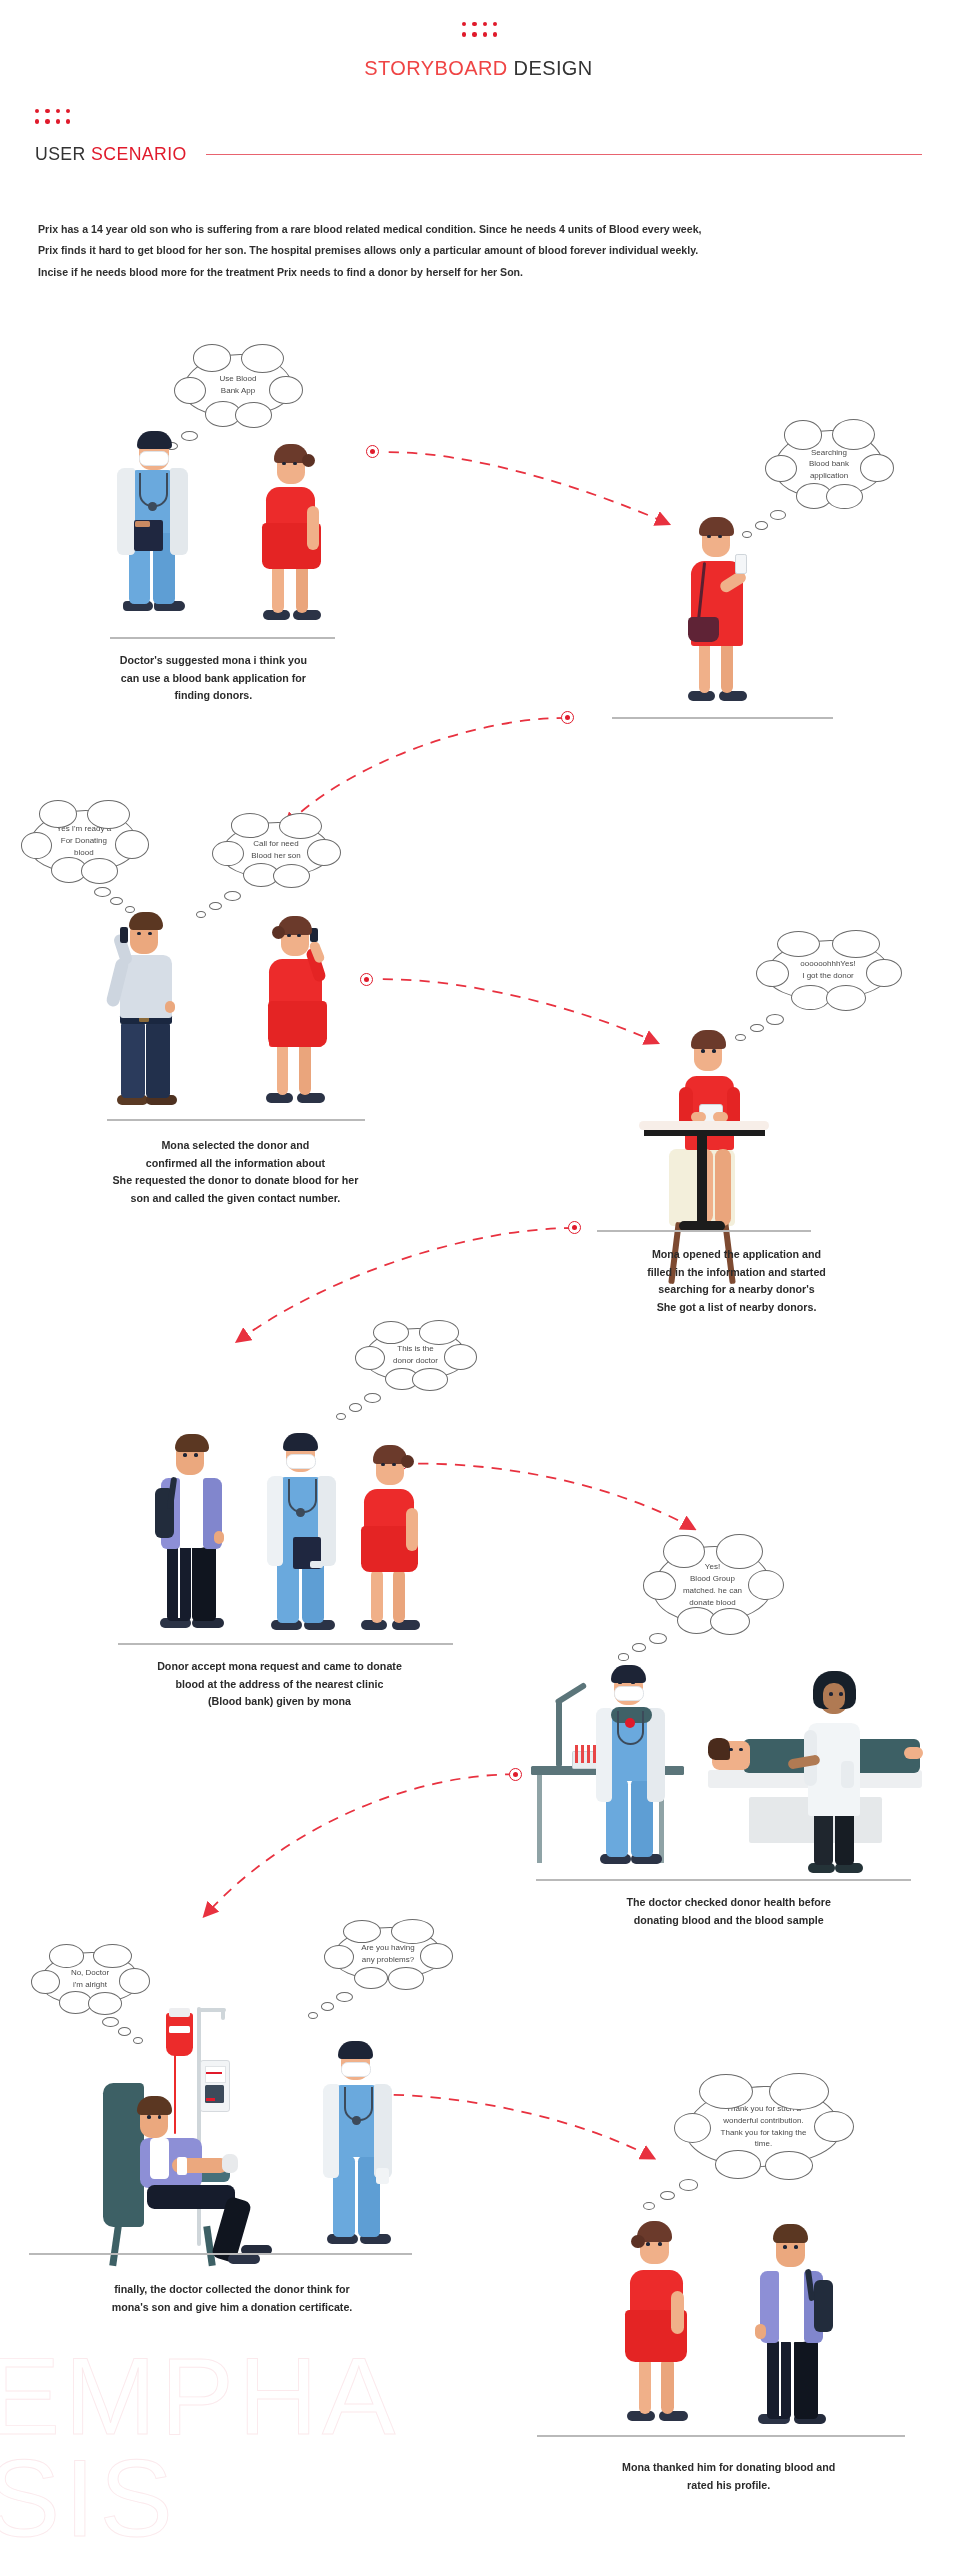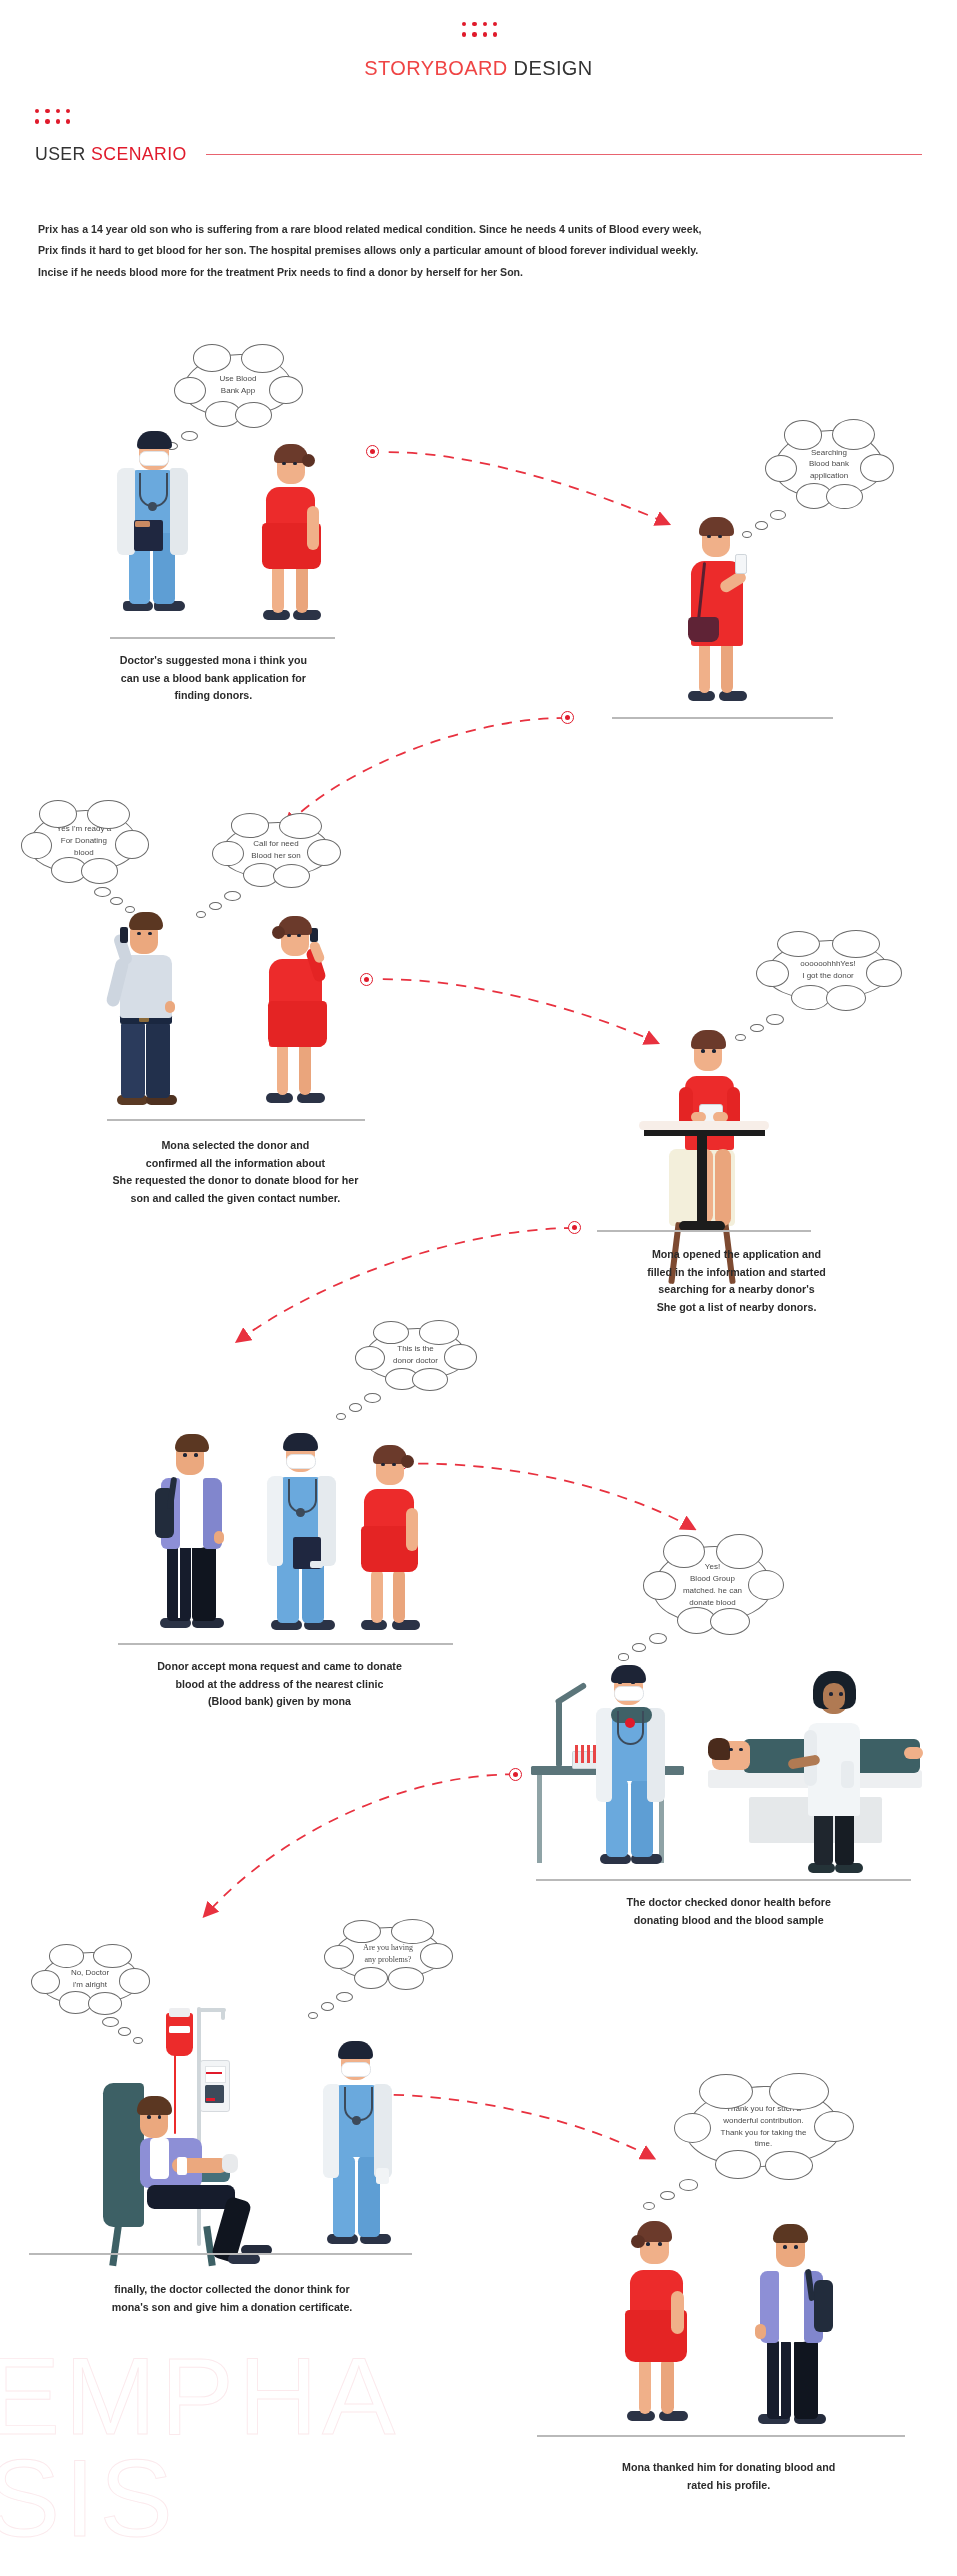--- a/index.html
+++ b/index.html
@@ -561,21 +561,21 @@
       <div class="lob" style="width:31px;height:20.6px;left:19px;bottom:-8.8px;"></div>
       <div class="lob" style="width:32px;height:20.6px;right:17.7px;bottom:-9.6px;"></div>
       <div class="tail">
         <i style="width:14.7px;height:8px;left:62px;top:65px;"></i>
         <i style="width:11px;height:6.6px;left:78px;top:75px;"></i>
         <i style="width:8px;height:5.2px;left:93px;top:85px;"></i>
       </div>
     </div>
 
     <div class="bubble" style="left:333px;top:13.3px;width:110px;height:53px;">
-      <div class="cloud" style="width:110px;height:53px;font-family:Liberation Serif, serif;">
+      <div class="cloud" style="width:110px;height:53px;">
         <div>
           <div>Are you having</div>
           <div>any problems?</div>
         </div>
       </div>
       <div class="lob" style="width:28px;height:22px;left:-8.8px;top:17.7px;"></div>
       <div class="lob" style="width:31px;height:23.6px;right:-10.3px;top:16px;"></div>
       <div class="lob" style="width:32px;height:20.6px;left:20.6px;bottom:-8.8px;"></div>
       <div class="lob" style="width:34px;height:20.6px;right:19px;bottom:-9.6px;"></div>
       <div class="tail">

